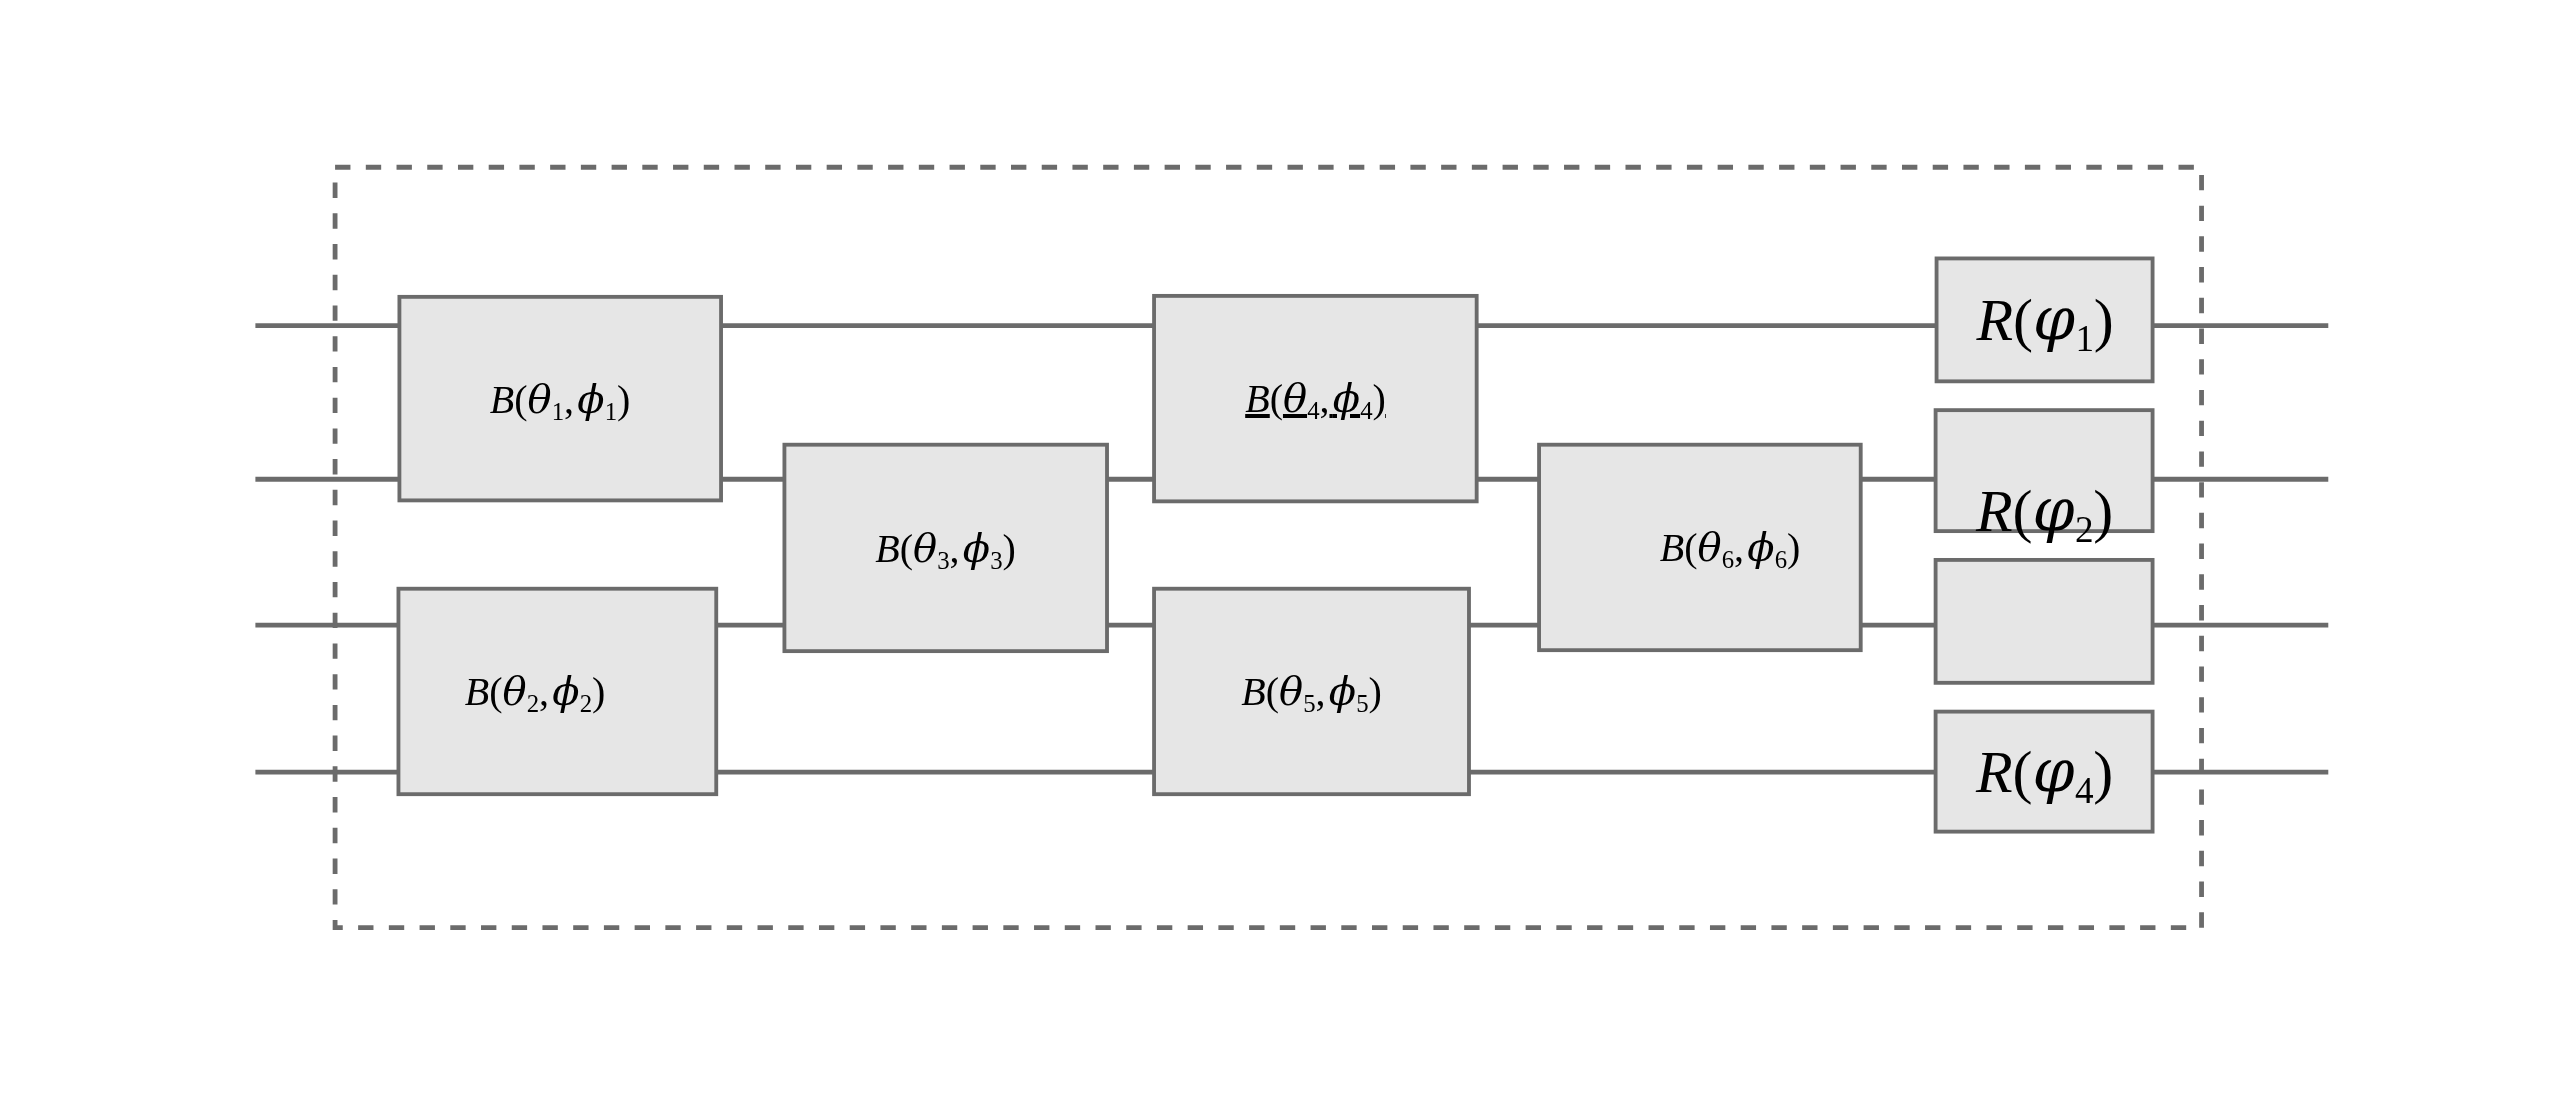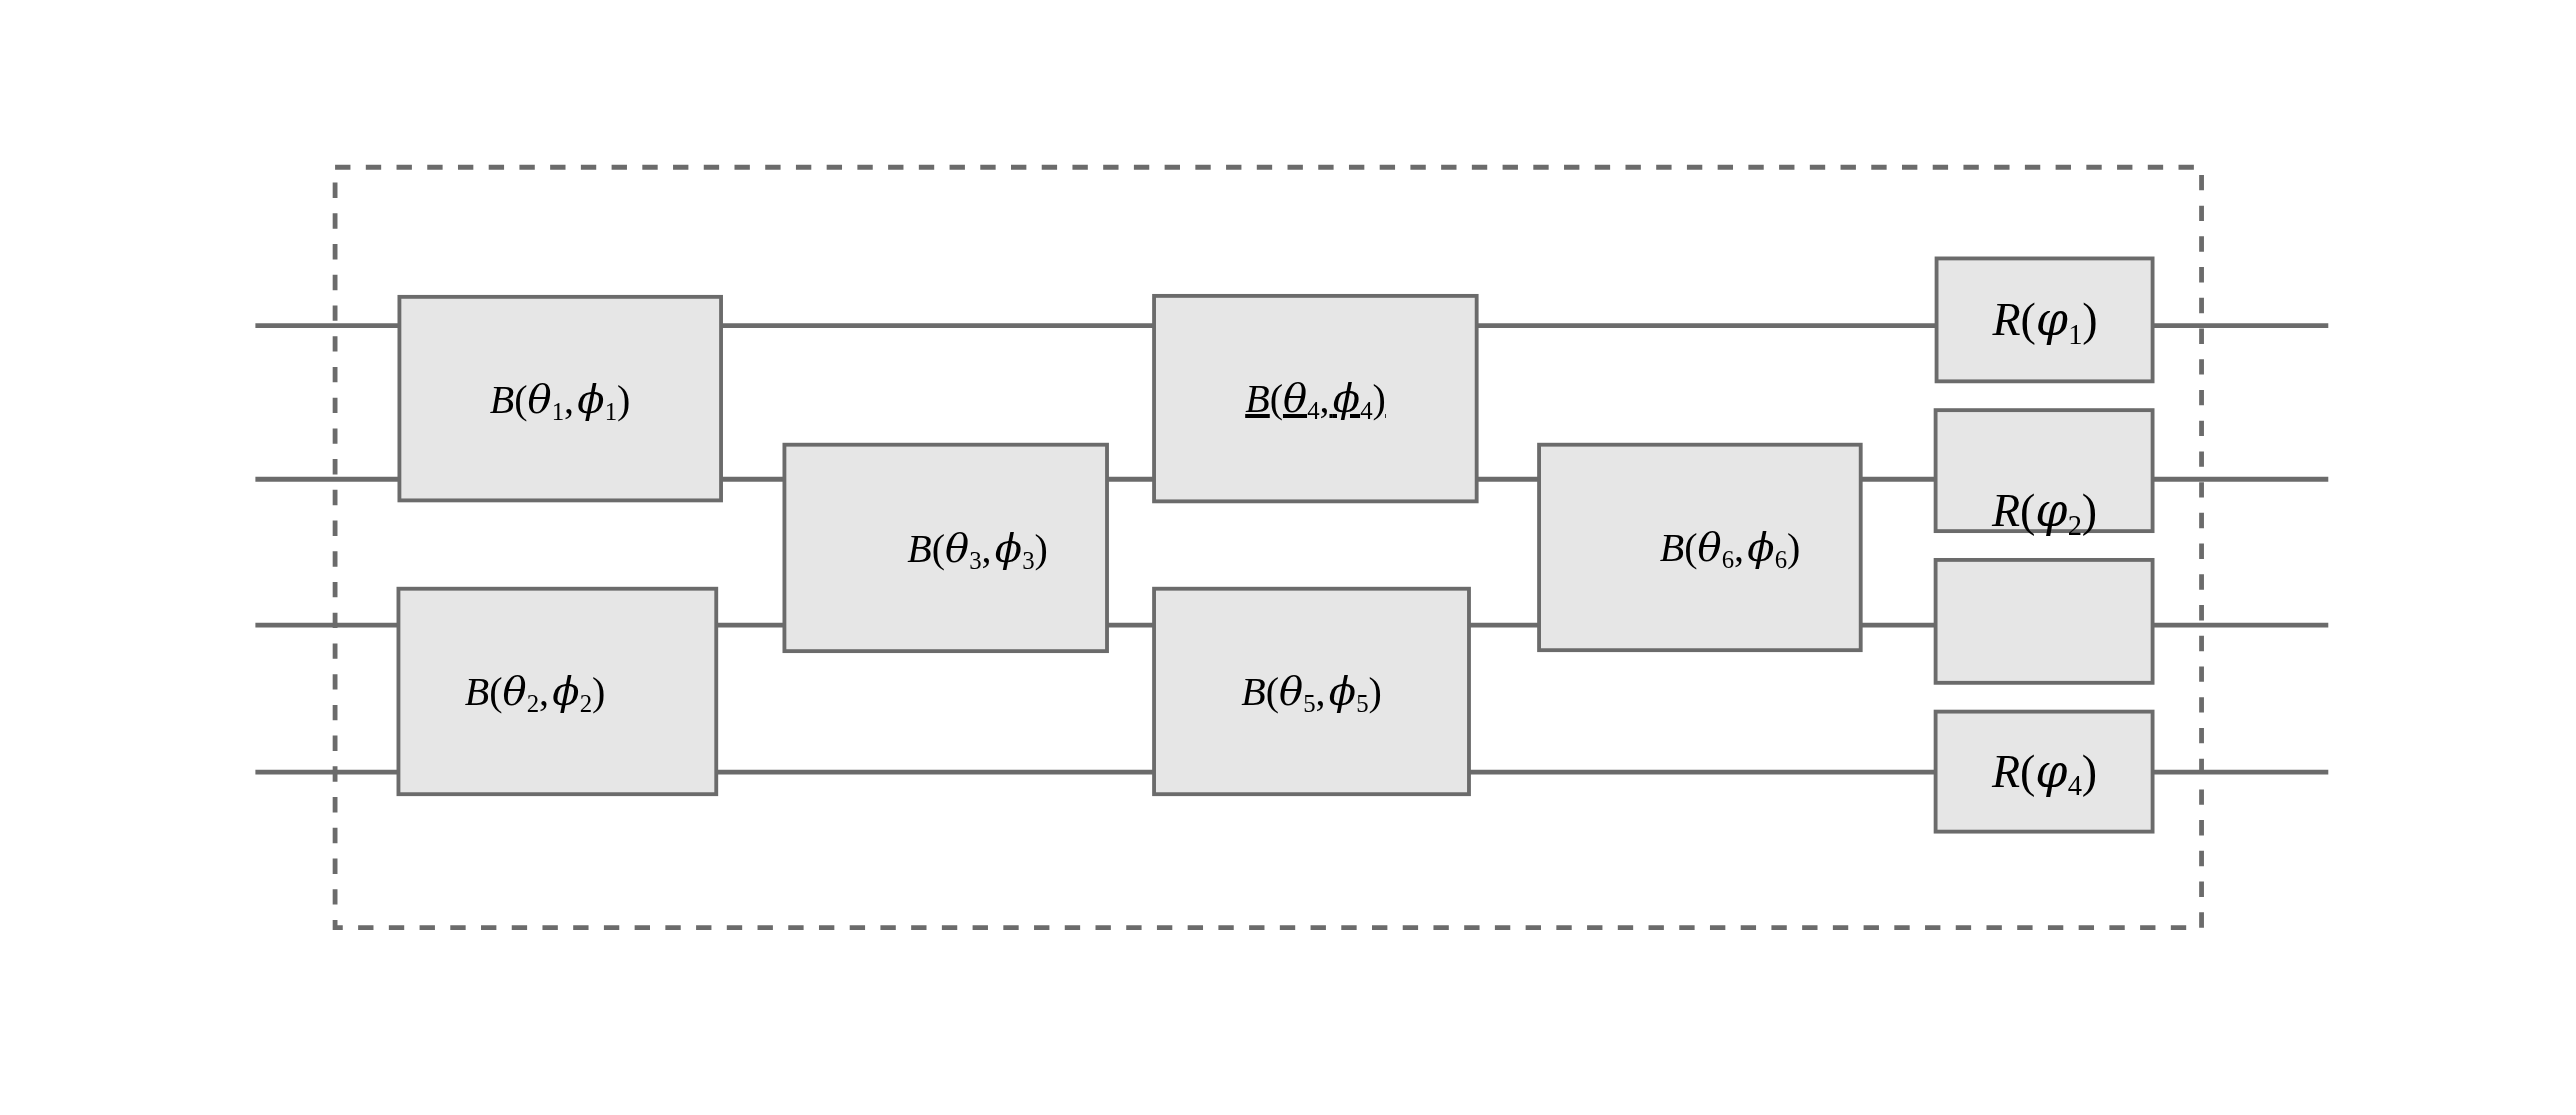--- a/index.html
+++ b/index.html
@@ -64,21 +64,21 @@
   }
   .gate-label sub {
     font-style: normal;
     font-size: 0.62em;
     vertical-align: baseline;
     position: relative;
     top: 0.30em;
     left: 0.01em;
   }
   .b-gate .gate-label-inner { font-size: 40px; }
-  .r-gate .gate-label-inner { font-size: 46px; }
+  .r-gate .gate-label-inner { font-size: 60px; }
 </style>
 </head>
 <body>
 
 <div id="canvas">
 
   <svg class="circuit" viewBox="0 0 2683 1162">
 
     <line class="wire" x1="266" y1="339" x2="2425" y2="339"></line>
 
@@ -105,21 +105,21 @@
   </svg>
 
   <div class="gate-label b-gate" style="left:399px; top:297px; width:322px; height:204px;">
     <span class="gate-label-inner"><span class="fn">B</span><span class="paren">(</span><span class="greek">θ</span><sub>1</sub><span class="paren">,</span> <span class="greek">ϕ</span><sub>1</sub><span class="paren">)</span></span>
   </div>
 
   <div class="gate-label b-gate" style="left:376px; top:589px; width:318px; height:205px;">
     <span class="gate-label-inner"><span class="fn">B</span><span class="paren">(</span><span class="greek">θ</span><sub>2</sub><span class="paren">,</span> <span class="greek">ϕ</span><sub>2</sub><span class="paren">)</span></span>
   </div>
 
-  <div class="gate-label b-gate" style="left:784px; top:445px; width:323px; height:206px;padding-left:32px;">
+  <div class="gate-label b-gate" style="left:784px; top:445px; width:323px; height:206px;">
     <span class="gate-label-inner"><span class="fn">B</span><span class="paren">(</span><span class="greek">θ</span><sub>3</sub><span class="paren">,</span> <span class="greek">ϕ</span><sub>3</sub><span class="paren">)</span></span>
   </div>
 
   <div class="gate-label b-gate" style="left:1154px; top:296px; width:323px; height:205px;text-decoration:underline;">
     <span class="gate-label-inner"><span class="fn">B</span><span class="paren">(</span><span class="greek">θ</span><sub>4</sub><span class="paren">,</span> <span class="greek">ϕ</span><sub>4</sub><span class="paren">)</span></span>
   </div>
 
   <div class="gate-label b-gate" style="left:1154px; top:589px; width:315px; height:205px;">
     <span class="gate-label-inner"><span class="fn">B</span><span class="paren">(</span><span class="greek">θ</span><sub>5</sub><span class="paren">,</span> <span class="greek">ϕ</span><sub>5</sub><span class="paren">)</span></span>
   </div>

